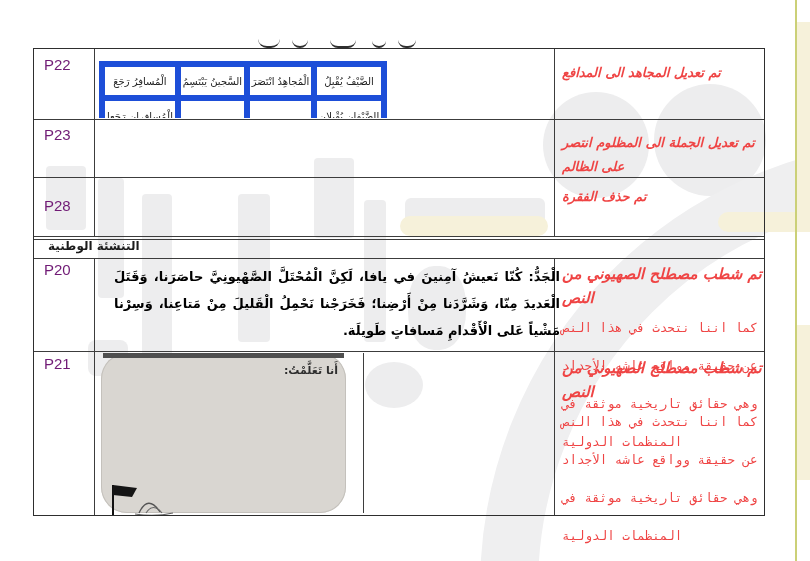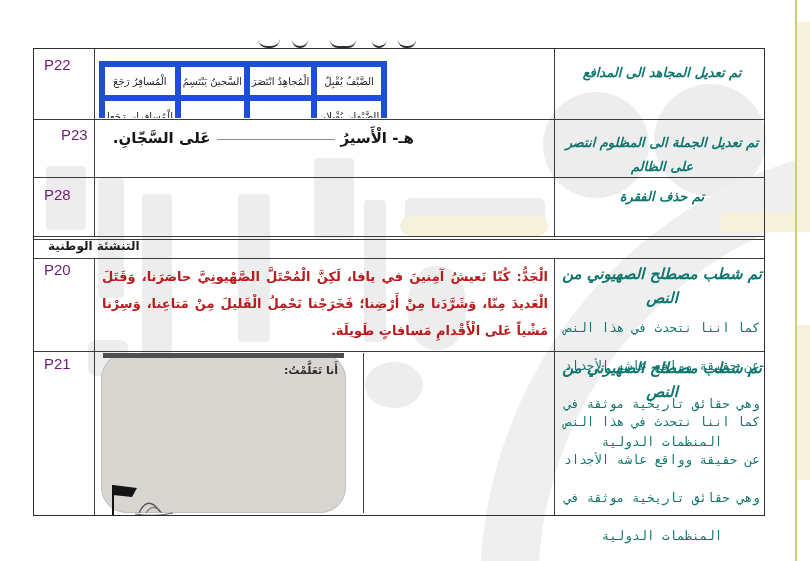--- a/index.html
+++ b/index.html
@@ -17,22 +17,22 @@
   
   .frame{position:absolute;left:33px;top:48px;width:730px;height:466px;
          border:1.6px solid #2e2e2e;z-index:1;}
   .hline{position:absolute;left:0;width:100%;height:1.4px;background:#3c3c3c;}
   .vline{position:absolute;width:1.4px;background:#3c3c3c;}
 
   .plabel{position:absolute;font-family:"Liberation Sans","DejaVu Sans",sans-serif;
           font-size:15px;font-weight:500;color:#701a75;z-index:2;}
 
   
-  .note{position:absolute;left:524px;width:200px;direction:rtl;text-align:center;
-        font-size:13px;font-weight:bold;font-style:italic;color:#0f766e;
+  .note{position:absolute;left:524px;width:200px;direction:rtl;text-align:left;
+        font-size:13px;font-weight:bold;font-style:italic;color:#ef4444;
         line-height:24px;z-index:2;padding-left:4px;}
   .note-title{font-size:15px;font-weight:bold;font-style:italic;line-height:24px;}
   .note-body{font-size:12.5px;font-weight:400;font-style:normal;line-height:38px;font-family:Liberation Mono, monospace;}
 
   
   .mini-wrap{position:absolute;left:65px;top:12px;width:288px;height:57px;overflow:hidden;z-index:2;}
   .mini{width:100%;border-collapse:collapse;direction:rtl;}
   .mini td{border:6px solid #1d4ed8;font-size:10px;color:#222;text-align:center;
            white-space:nowrap;padding:2px 1px;height:24px;background:rgba(255,255,255,.55);}
   .mini tr.r2 td{height:30px;vertical-align:top;padding-top:10px;}
@@ -45,22 +45,22 @@
 
   
   .question{position:absolute;left:80px;top:133px;width:292px;direction:rtl;text-align:right;
             font-size:10.5px;font-weight:600;color:#242424;line-height:16px;z-index:2;}
 
   
   .band-label{position:absolute;left:14px;top:190px;direction:rtl;font-size:12px;
               font-weight:bold;color:#1b1b1b;z-index:2;}
 
   
-  .passage{position:absolute;left:68px;top:214px;width:446px;direction:rtl;
-           text-align:justify;font-size:13px;font-weight:600;color:#b91c1c;
+  .passage{position:absolute;left:80px;top:214px;width:446px;direction:rtl;
+           text-align:justify;font-size:13px;font-weight:600;color:#000000;
            line-height:27px;z-index:2;}
 
   
   .scan{position:absolute;left:67px;top:304px;width:263px;height:160px;z-index:2;}
   .scan-gray{position:absolute;left:0;top:0;width:245px;height:160px;background:#d9d6d1;
              box-shadow:inset 0 0 0 1px #c4c1bc;border-radius:26px;}
   .scan-topbar{position:absolute;left:2px;top:0;width:241px;height:5px;background:#4f4f4f;}
   .scan-rightline{position:absolute;left:262px;top:0;width:1.4px;height:160px;background:#3e3e3e;}
   .scan-text{position:absolute;left:6px;top:9px;width:231px;direction:rtl;text-align:justify;
              font-size:10.5px;color:#2e2e2e;line-height:18px;}
@@ -110,22 +110,22 @@
     <div class="hline" style="top:187px;"></div>
     <div class="hline" style="top:190px;"></div>
     <div class="hline" style="top:209px;"></div>
     <div class="hline" style="top:302px;"></div>
     <div class="vline" style="left:60px;top:0;height:187px;"></div>
     <div class="vline" style="left:60px;top:209px;height:257px;"></div>
     <div class="vline" style="left:520px;top:0;height:187px;"></div>
     <div class="vline" style="left:520px;top:209px;height:257px;"></div>
 
     <div class="plabel" style="left:10px;top:7px;">P22</div>
-    <div class="plabel" style="left:10px;top:77px;margin-left:17px;">P23</div>
-    <div class="plabel" style="left:10px;top:137px;">P28</div>
+    <div class="plabel" style="left:10px;top:77px;">P23</div>
+    <div class="plabel" style="left:10px;top:148px;">P28</div>
     <div class="plabel" style="left:10px;top:212px;">P20</div>
     <div class="plabel" style="left:10px;top:306px;">P21</div>
 
     <div class="mini-wrap">
       <table class="mini">
         <tbody>
             <tr>
           <td>الضَّيْفُ يُقْبِلُ</td>
           <td>الْمُجاهِدُ انْتَصَرَ</td>
           <td>السَّجينُ يَبْتَسِمُ</td>
@@ -134,23 +134,20 @@
         <tr class="r2">
           <td>الضَّيْفانِ يُقْبِلانِ</td>
           <td></td>
           <td></td>
           <td>الْمُسافِرانِ رَجَعا</td>
         </tr>
       </tbody>
         </table>
     </div>
 
-    <div class="sentence">
-      <span>هـ- الْأَسيرُ</span><span class="blank"></span><span>عَلى السَّجّانِ.</span>
-    </div>
 
 
     <div class="band-label">التنشئة الوطنية</div>
 
     <div class="passage">الْجَدُّ: كُنّا نَعيشُ آمِنينَ في يافا، لَكِنَّ الْمُحْتَلَّ الصَّهْيونِيَّ حاصَرَنا، وَقَتَلَ الْعَديدَ مِنّا، وَشَرَّدَنا مِنْ أَرْضِنا؛ فَخَرَجْنا نَحْمِلُ الْقَليلَ مِنْ مَتاعِنا، وَسِرْنا مَشْياً عَلى الْأَقْدامِ مَسافاتٍ طَويلَة.</div>
 
     <div class="scan">
       <div class="scan-gray">
         <div class="scan-topbar"></div>
         <div class="scan-text">

